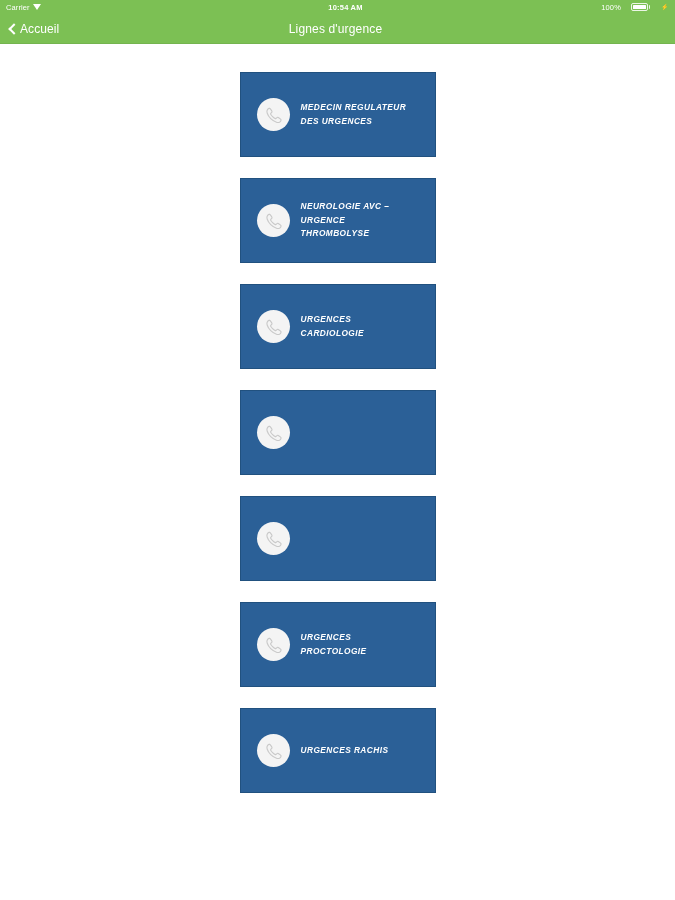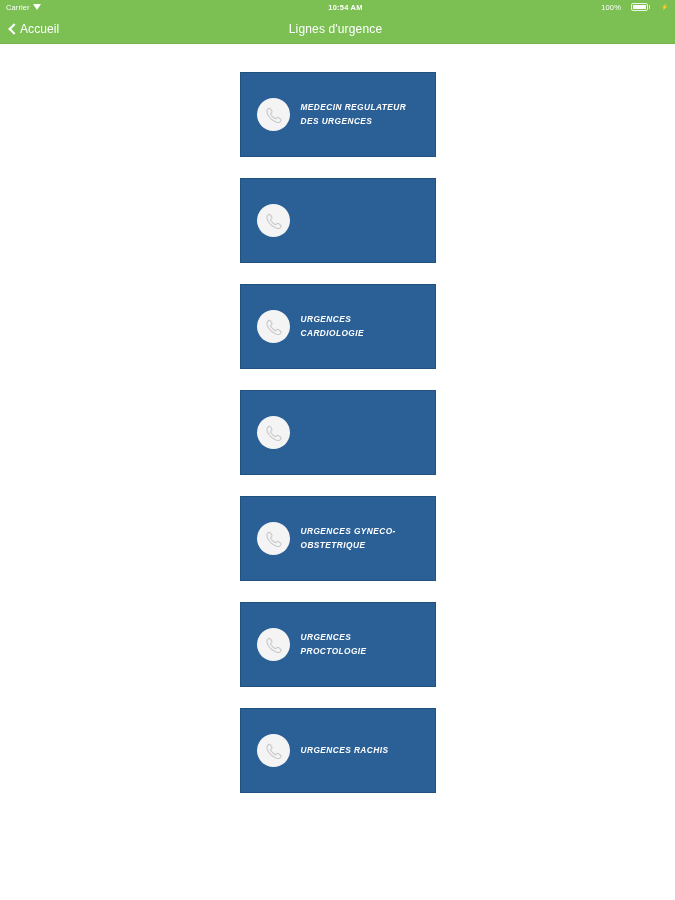--- a/index.html
+++ b/index.html
@@ -236,20 +236,23 @@
           </div>
           <div class="card-label">MEDECIN REGULATEUR
 DES URGENCES</div>
         </div>
         <div class="card">
           <div class="card-icon">
             <svg width="18" height="18" viewBox="0 0 24 24">
               <path d="M7.2 3.2c-.9 0-1.8.5-2.4 1.3-1 1.3-1.2 3-.6 4.8.9 2.8 2.6 5.4 4.8 7.6 2.2 2.2 4.8 3.9 7.6 4.8 1.8.6 3.5.4 4.8-.6.8-.6 1.3-1.5 1.3-2.4 0-.5-.2-.9-.6-1.2l-3-2.2c-.6-.4-1.4-.4-1.9.1l-1.4 1.3c-.3.3-.7.3-1 .1-1.2-.7-2.3-1.6-3.3-2.6-1-1-1.9-2.1-2.6-3.3-.2-.3-.2-.7.1-1l1.3-1.4c.5-.5.5-1.3.1-1.9l-2.2-3c-.3-.4-.7-.6-1.2-.6z" fill="none" stroke="#c9c9c9" stroke-width="1.5" stroke-linejoin="round"></path>
             </svg>
           </div>
+          <div class="card-label">NEUROLOGIE AVC –
+URGENCE
+THROMBOLYSE</div>
         </div>
         <div class="card">
           <div class="card-icon">
             <svg width="18" height="18" viewBox="0 0 24 24">
               <path d="M7.2 3.2c-.9 0-1.8.5-2.4 1.3-1 1.3-1.2 3-.6 4.8.9 2.8 2.6 5.4 4.8 7.6 2.2 2.2 4.8 3.9 7.6 4.8 1.8.6 3.5.4 4.8-.6.8-.6 1.3-1.5 1.3-2.4 0-.5-.2-.9-.6-1.2l-3-2.2c-.6-.4-1.4-.4-1.9.1l-1.4 1.3c-.3.3-.7.3-1 .1-1.2-.7-2.3-1.6-3.3-2.6-1-1-1.9-2.1-2.6-3.3-.2-.3-.2-.7.1-1l1.3-1.4c.5-.5.5-1.3.1-1.9l-2.2-3c-.3-.4-.7-.6-1.2-.6z" fill="none" stroke="#c9c9c9" stroke-width="1.5" stroke-linejoin="round"></path>
             </svg>
           </div>
           <div class="card-label">URGENCES
 CARDIOLOGIE</div>
         </div>
@@ -259,22 +262,20 @@
               <path d="M7.2 3.2c-.9 0-1.8.5-2.4 1.3-1 1.3-1.2 3-.6 4.8.9 2.8 2.6 5.4 4.8 7.6 2.2 2.2 4.8 3.9 7.6 4.8 1.8.6 3.5.4 4.8-.6.8-.6 1.3-1.5 1.3-2.4 0-.5-.2-.9-.6-1.2l-3-2.2c-.6-.4-1.4-.4-1.9.1l-1.4 1.3c-.3.3-.7.3-1 .1-1.2-.7-2.3-1.6-3.3-2.6-1-1-1.9-2.1-2.6-3.3-.2-.3-.2-.7.1-1l1.3-1.4c.5-.5.5-1.3.1-1.9l-2.2-3c-.3-.4-.7-.6-1.2-.6z" fill="none" stroke="#c9c9c9" stroke-width="1.5" stroke-linejoin="round"></path>
             </svg>
           </div>
         </div>
         <div class="card">
           <div class="card-icon">
             <svg width="18" height="18" viewBox="0 0 24 24">
               <path d="M7.2 3.2c-.9 0-1.8.5-2.4 1.3-1 1.3-1.2 3-.6 4.8.9 2.8 2.6 5.4 4.8 7.6 2.2 2.2 4.8 3.9 7.6 4.8 1.8.6 3.5.4 4.8-.6.8-.6 1.3-1.5 1.3-2.4 0-.5-.2-.9-.6-1.2l-3-2.2c-.6-.4-1.4-.4-1.9.1l-1.4 1.3c-.3.3-.7.3-1 .1-1.2-.7-2.3-1.6-3.3-2.6-1-1-1.9-2.1-2.6-3.3-.2-.3-.2-.7.1-1l1.3-1.4c.5-.5.5-1.3.1-1.9l-2.2-3c-.3-.4-.7-.6-1.2-.6z" fill="none" stroke="#c9c9c9" stroke-width="1.5" stroke-linejoin="round"></path>
             </svg>
           </div>
-          <div class="card-label">URGENCES GYNECO-
-OBSTETRIQUE</div>
         </div>
         <div class="card">
           <div class="card-icon">
             <svg width="18" height="18" viewBox="0 0 24 24">
               <path d="M7.2 3.2c-.9 0-1.8.5-2.4 1.3-1 1.3-1.2 3-.6 4.8.9 2.8 2.6 5.4 4.8 7.6 2.2 2.2 4.8 3.9 7.6 4.8 1.8.6 3.5.4 4.8-.6.8-.6 1.3-1.5 1.3-2.4 0-.5-.2-.9-.6-1.2l-3-2.2c-.6-.4-1.4-.4-1.9.1l-1.4 1.3c-.3.3-.7.3-1 .1-1.2-.7-2.3-1.6-3.3-2.6-1-1-1.9-2.1-2.6-3.3-.2-.3-.2-.7.1-1l1.3-1.4c.5-.5.5-1.3.1-1.9l-2.2-3c-.3-.4-.7-.6-1.2-.6z" fill="none" stroke="#c9c9c9" stroke-width="1.5" stroke-linejoin="round"></path>
             </svg>
           </div>
           <div class="card-label">URGENCES
 PROCTOLOGIE</div>
         </div>

